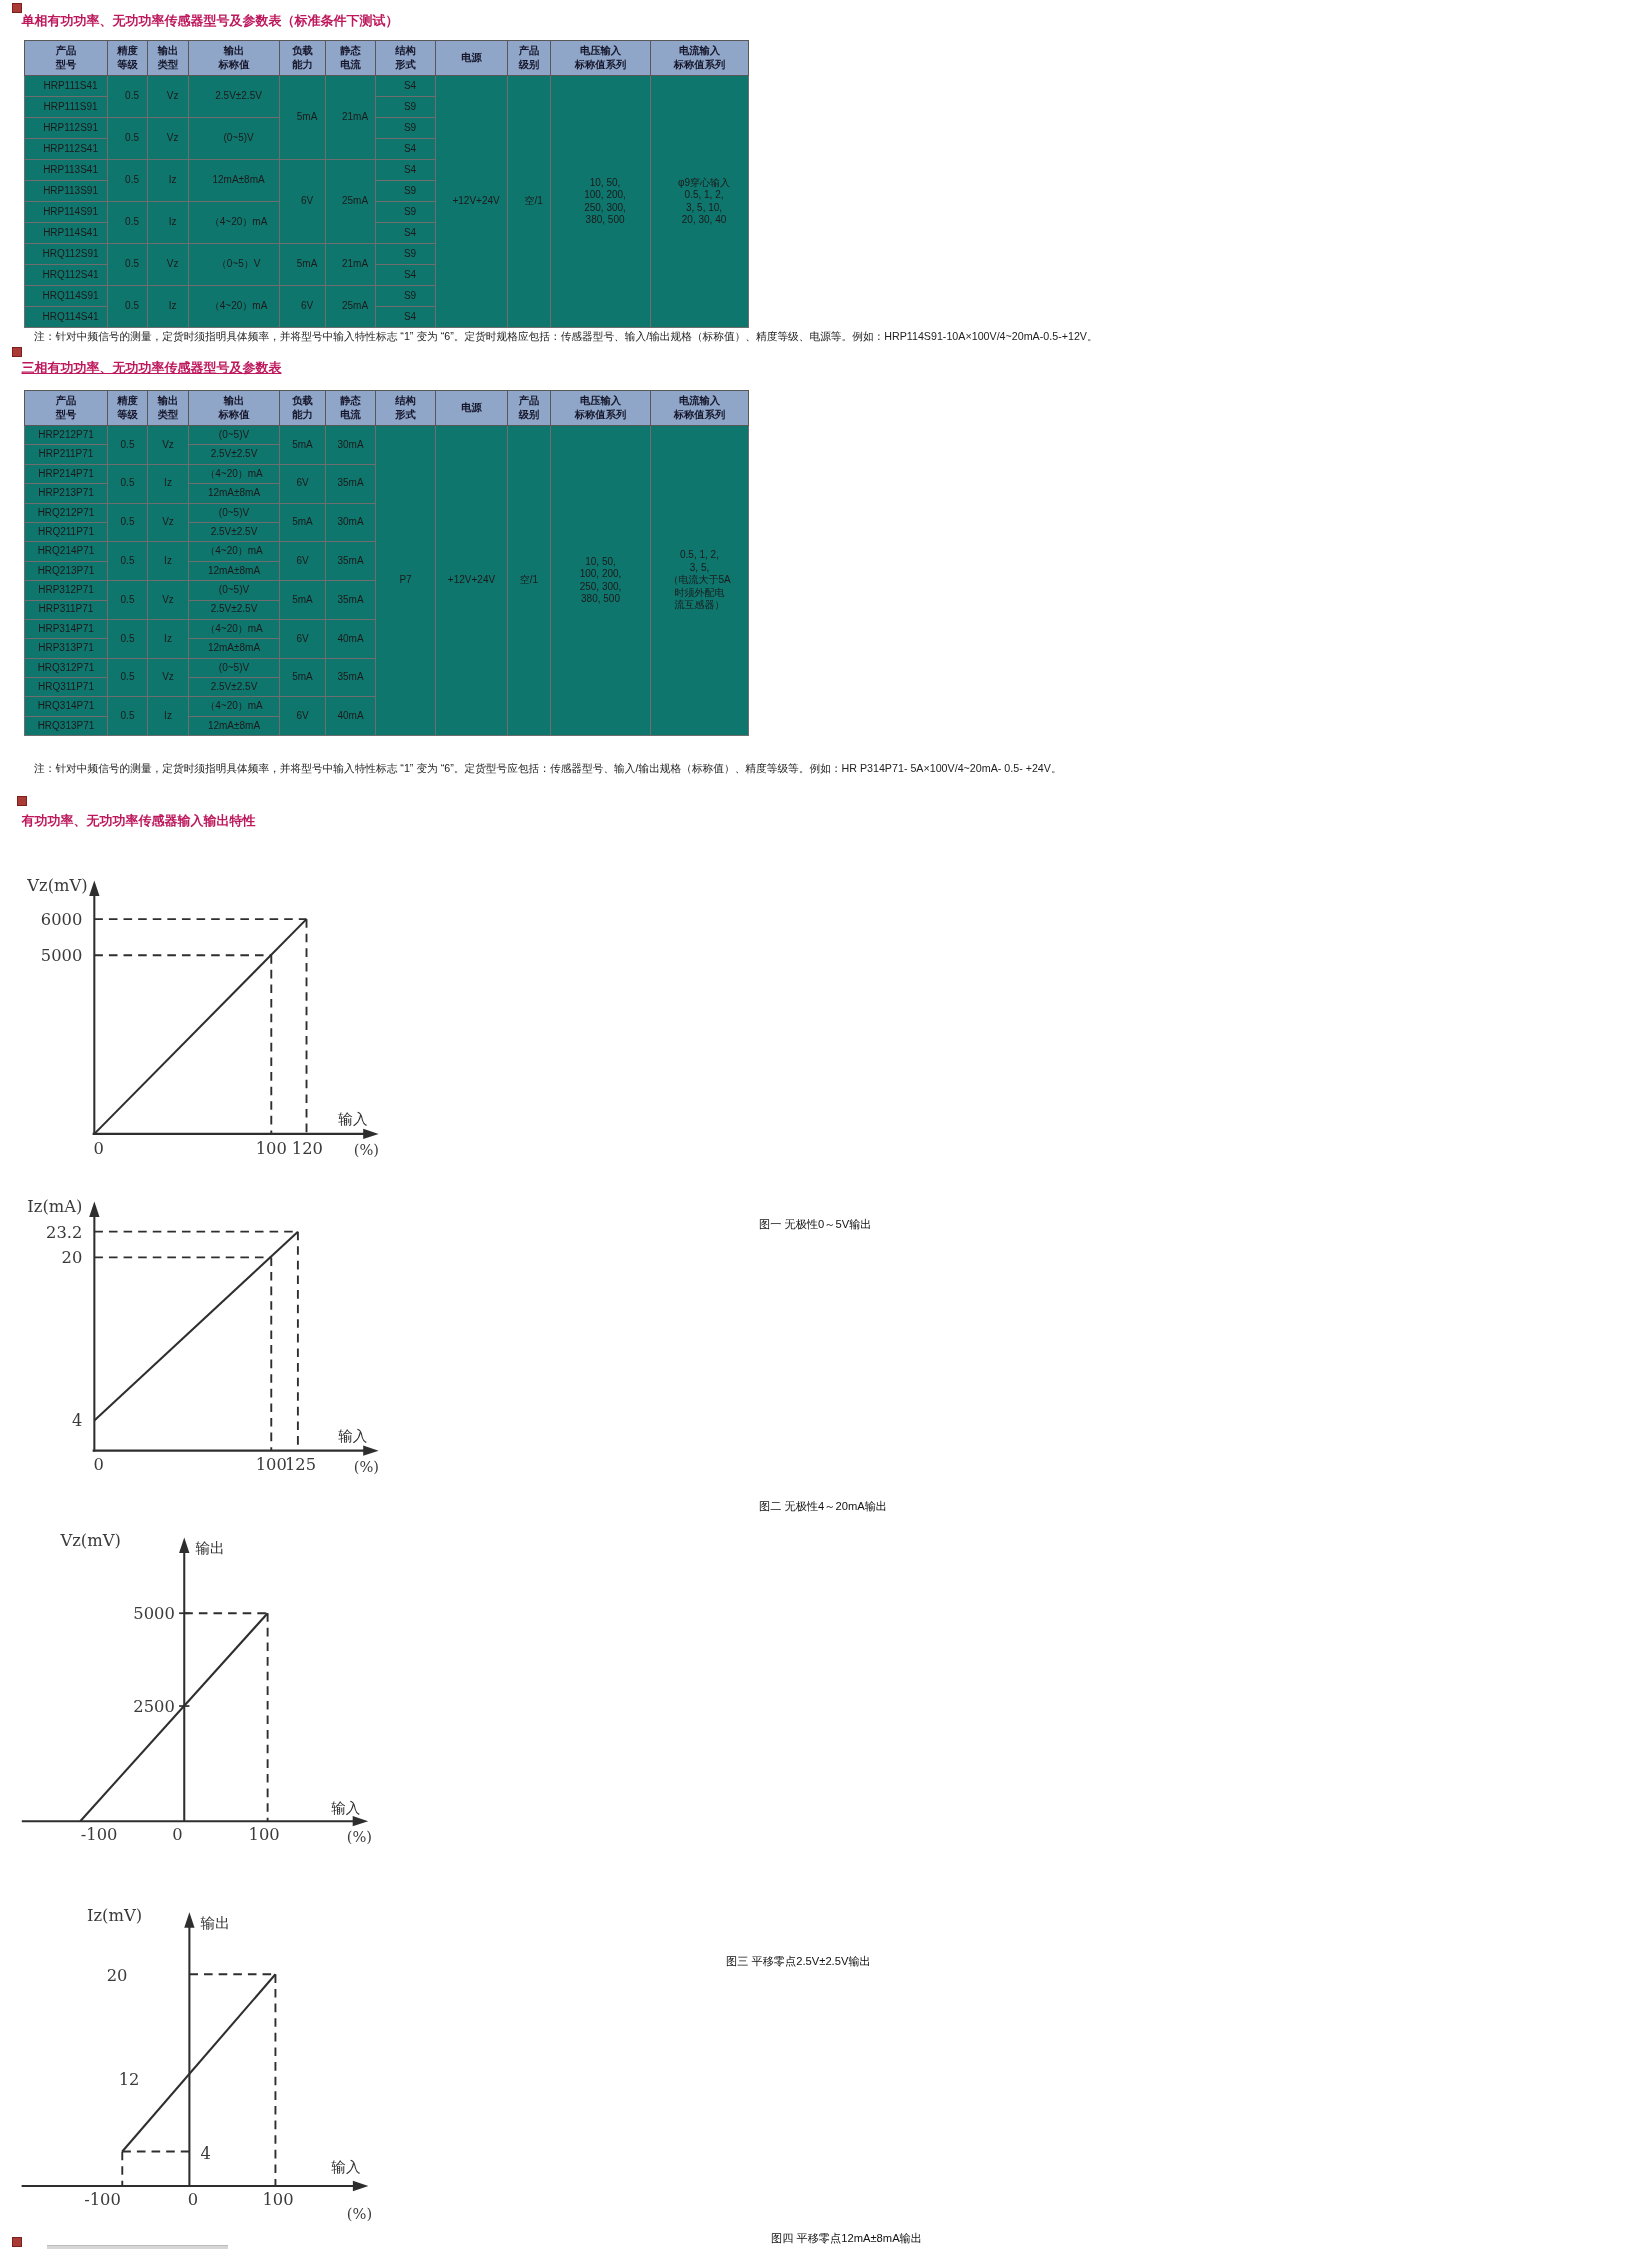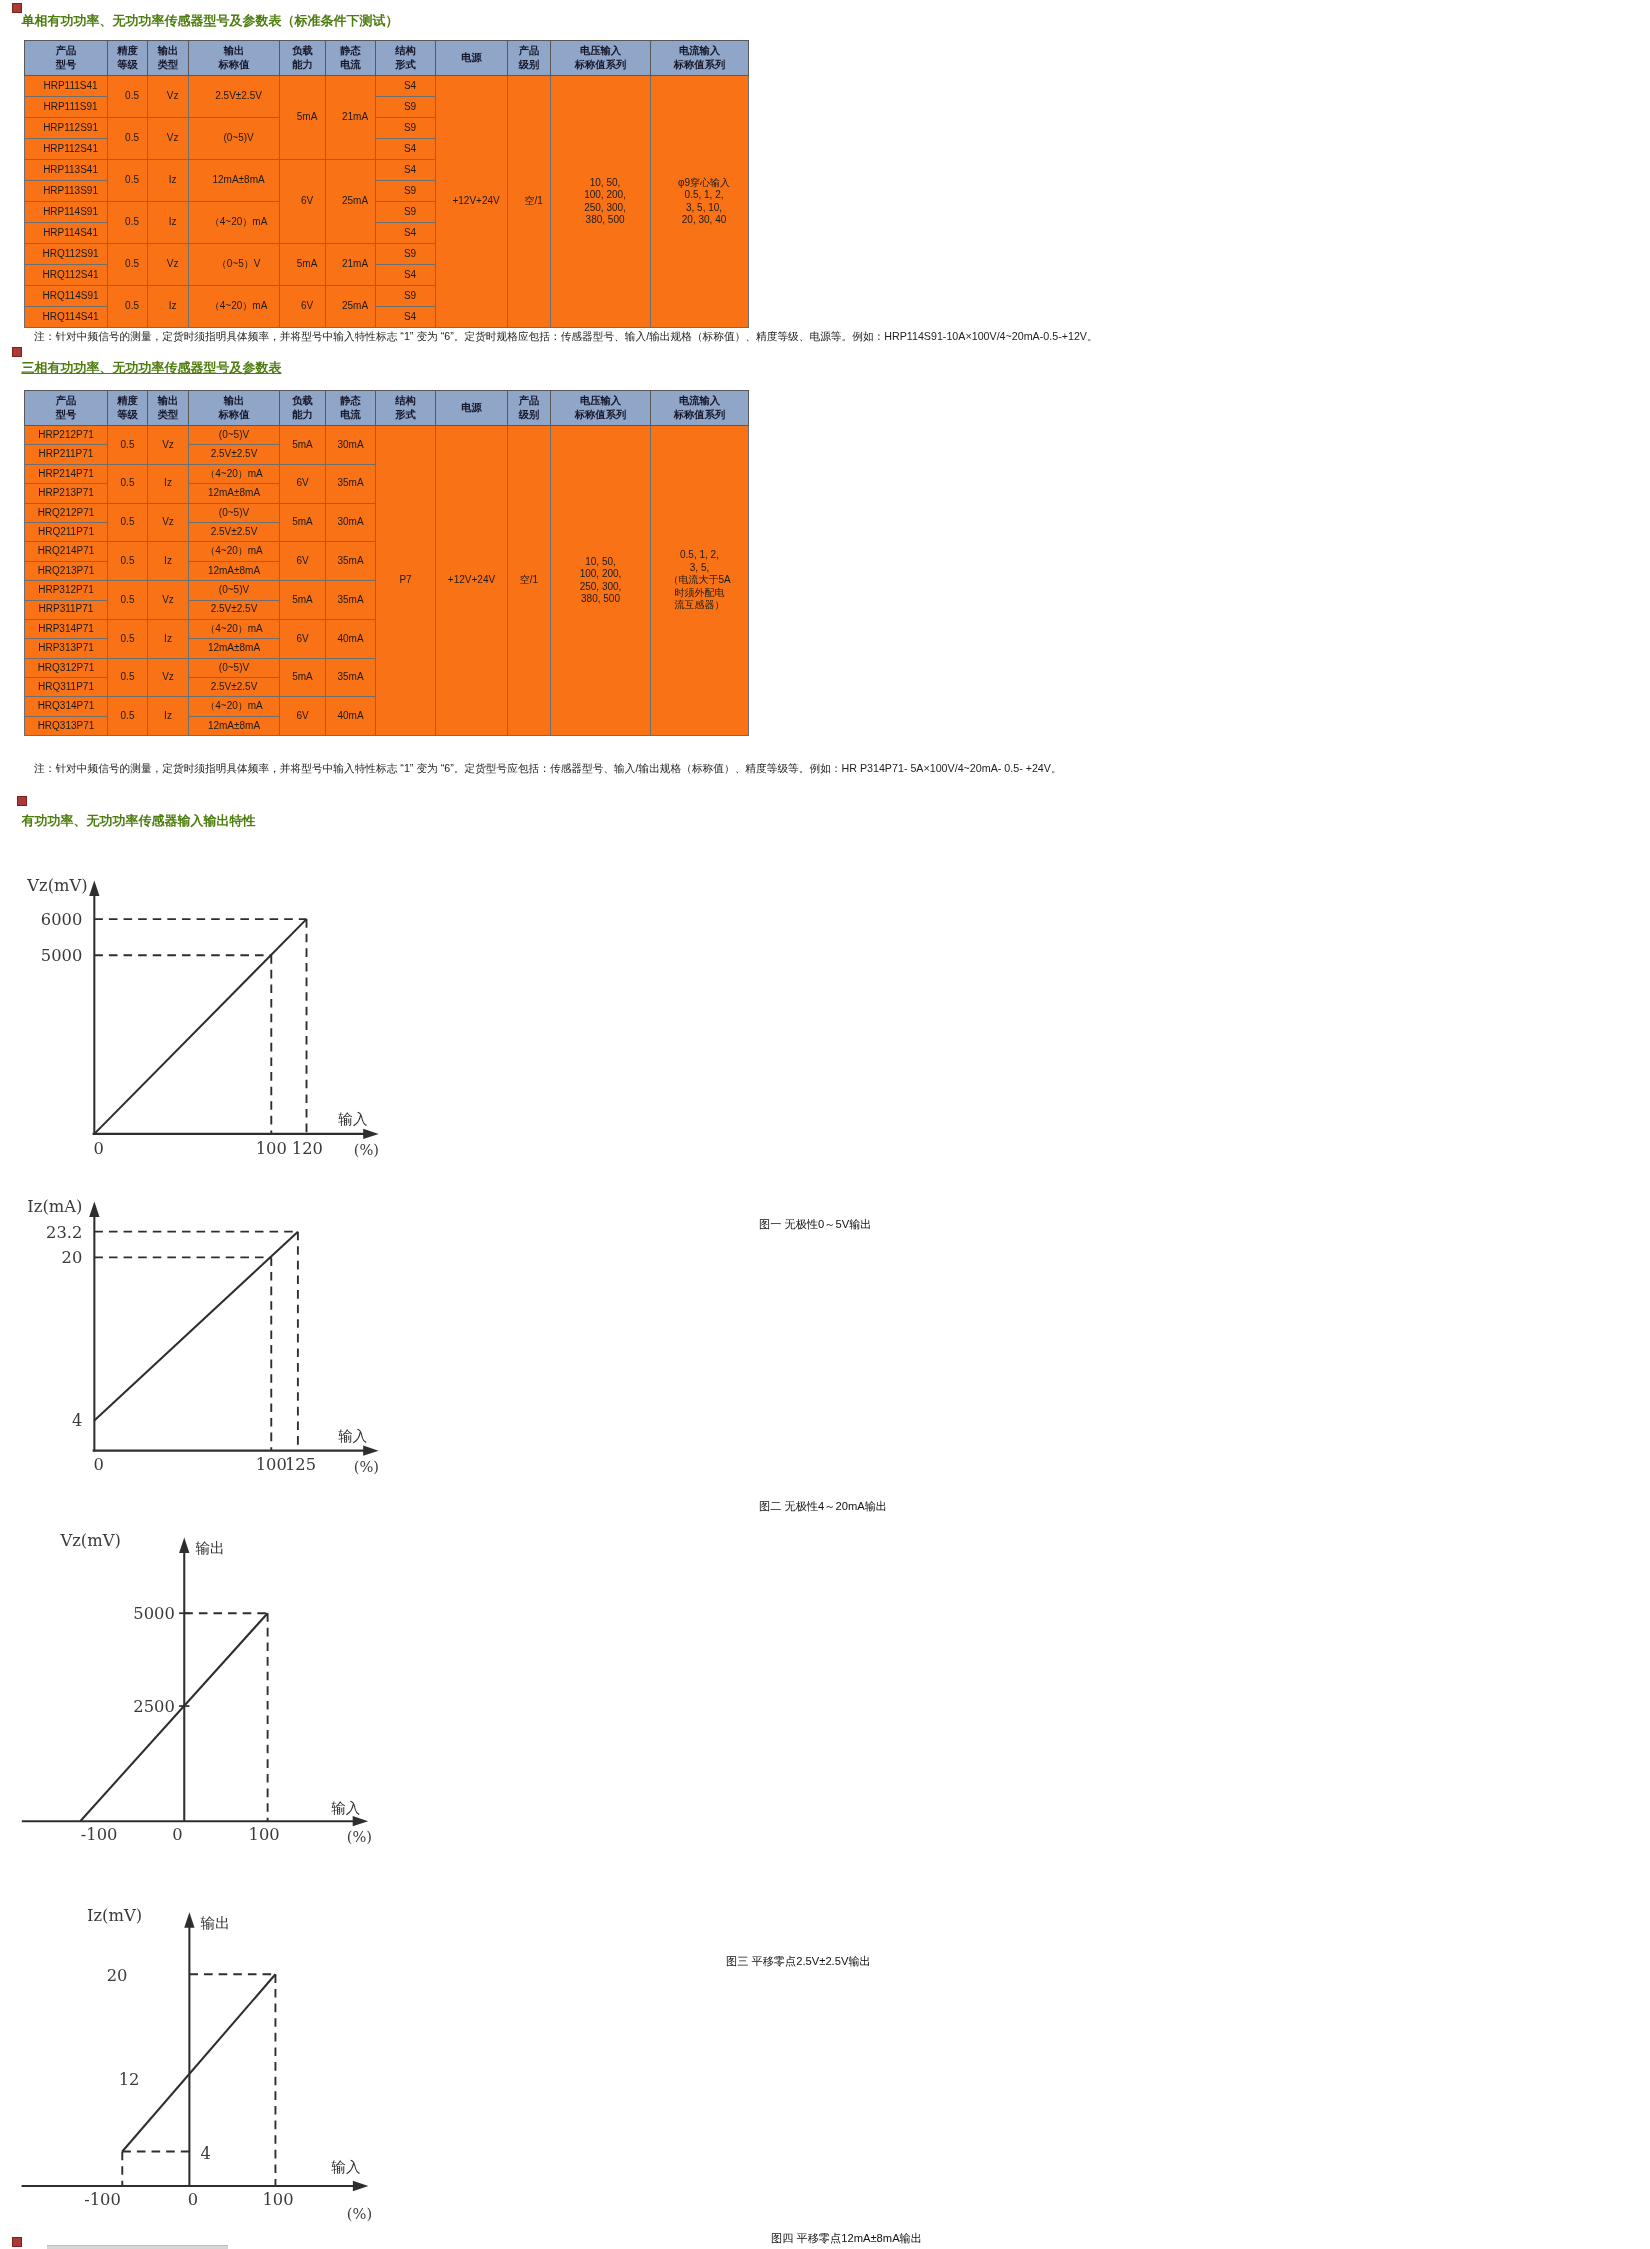--- a/index.html
+++ b/index.html
@@ -1,26 +1,26 @@
 <!DOCTYPE html>
 <html style="font-size:13.8px"><head>
 <meta charset="utf-8">
 <style>
   html,body{margin:0;padding:0;}
   body{
     width:1651px;height:2250px;position:relative;background:#ffffff;
     font-family:"Liberation Sans",sans-serif;color:#111;
   }
   .abs{position:absolute;}
-  .sec-title{font-size:13px;font-weight:bold;color:#4d7c0f;white-space:nowrap;}
+  .sec-title{font-size:13px;font-weight:bold;color:#be185d;white-space:nowrap;}
   .note{font-size:10.7px;color:#222;white-space:nowrap;}
   .caption{font-size:11.2px;color:#111;white-space:nowrap;}
   .broken-img{width:7.7px;height:7.7px;background:#a93a36;border:0.9px solid #7d201d;}
   .next-strip{background:#d6d6d6;border-top:0.9px solid #bdbdbd;}
-  table.param{border-collapse:collapse;table-layout:fixed;border:1.7px solid #5a5a5a;background:#f97316;}
+  table.param{border-collapse:collapse;table-layout:fixed;border:1.7px solid #5a5a5a;background:#0f766e;}
   table.param th{
     background:#8fa6c9;color:#16162a;font-weight:bold;font-size:10.3px;
     border:0.9px solid #585858;text-align:center;vertical-align:middle;
     padding:2.6px 0.9px;white-space:pre-line;line-height:1.4;
   }
   table.param td{
     border:0.9px solid #6e6e6e;font-size:10px;color:#1a1a1a;
     text-align:center;vertical-align:middle;padding:0 0.9px;
     white-space:pre-line;line-height:1.25;
   }

